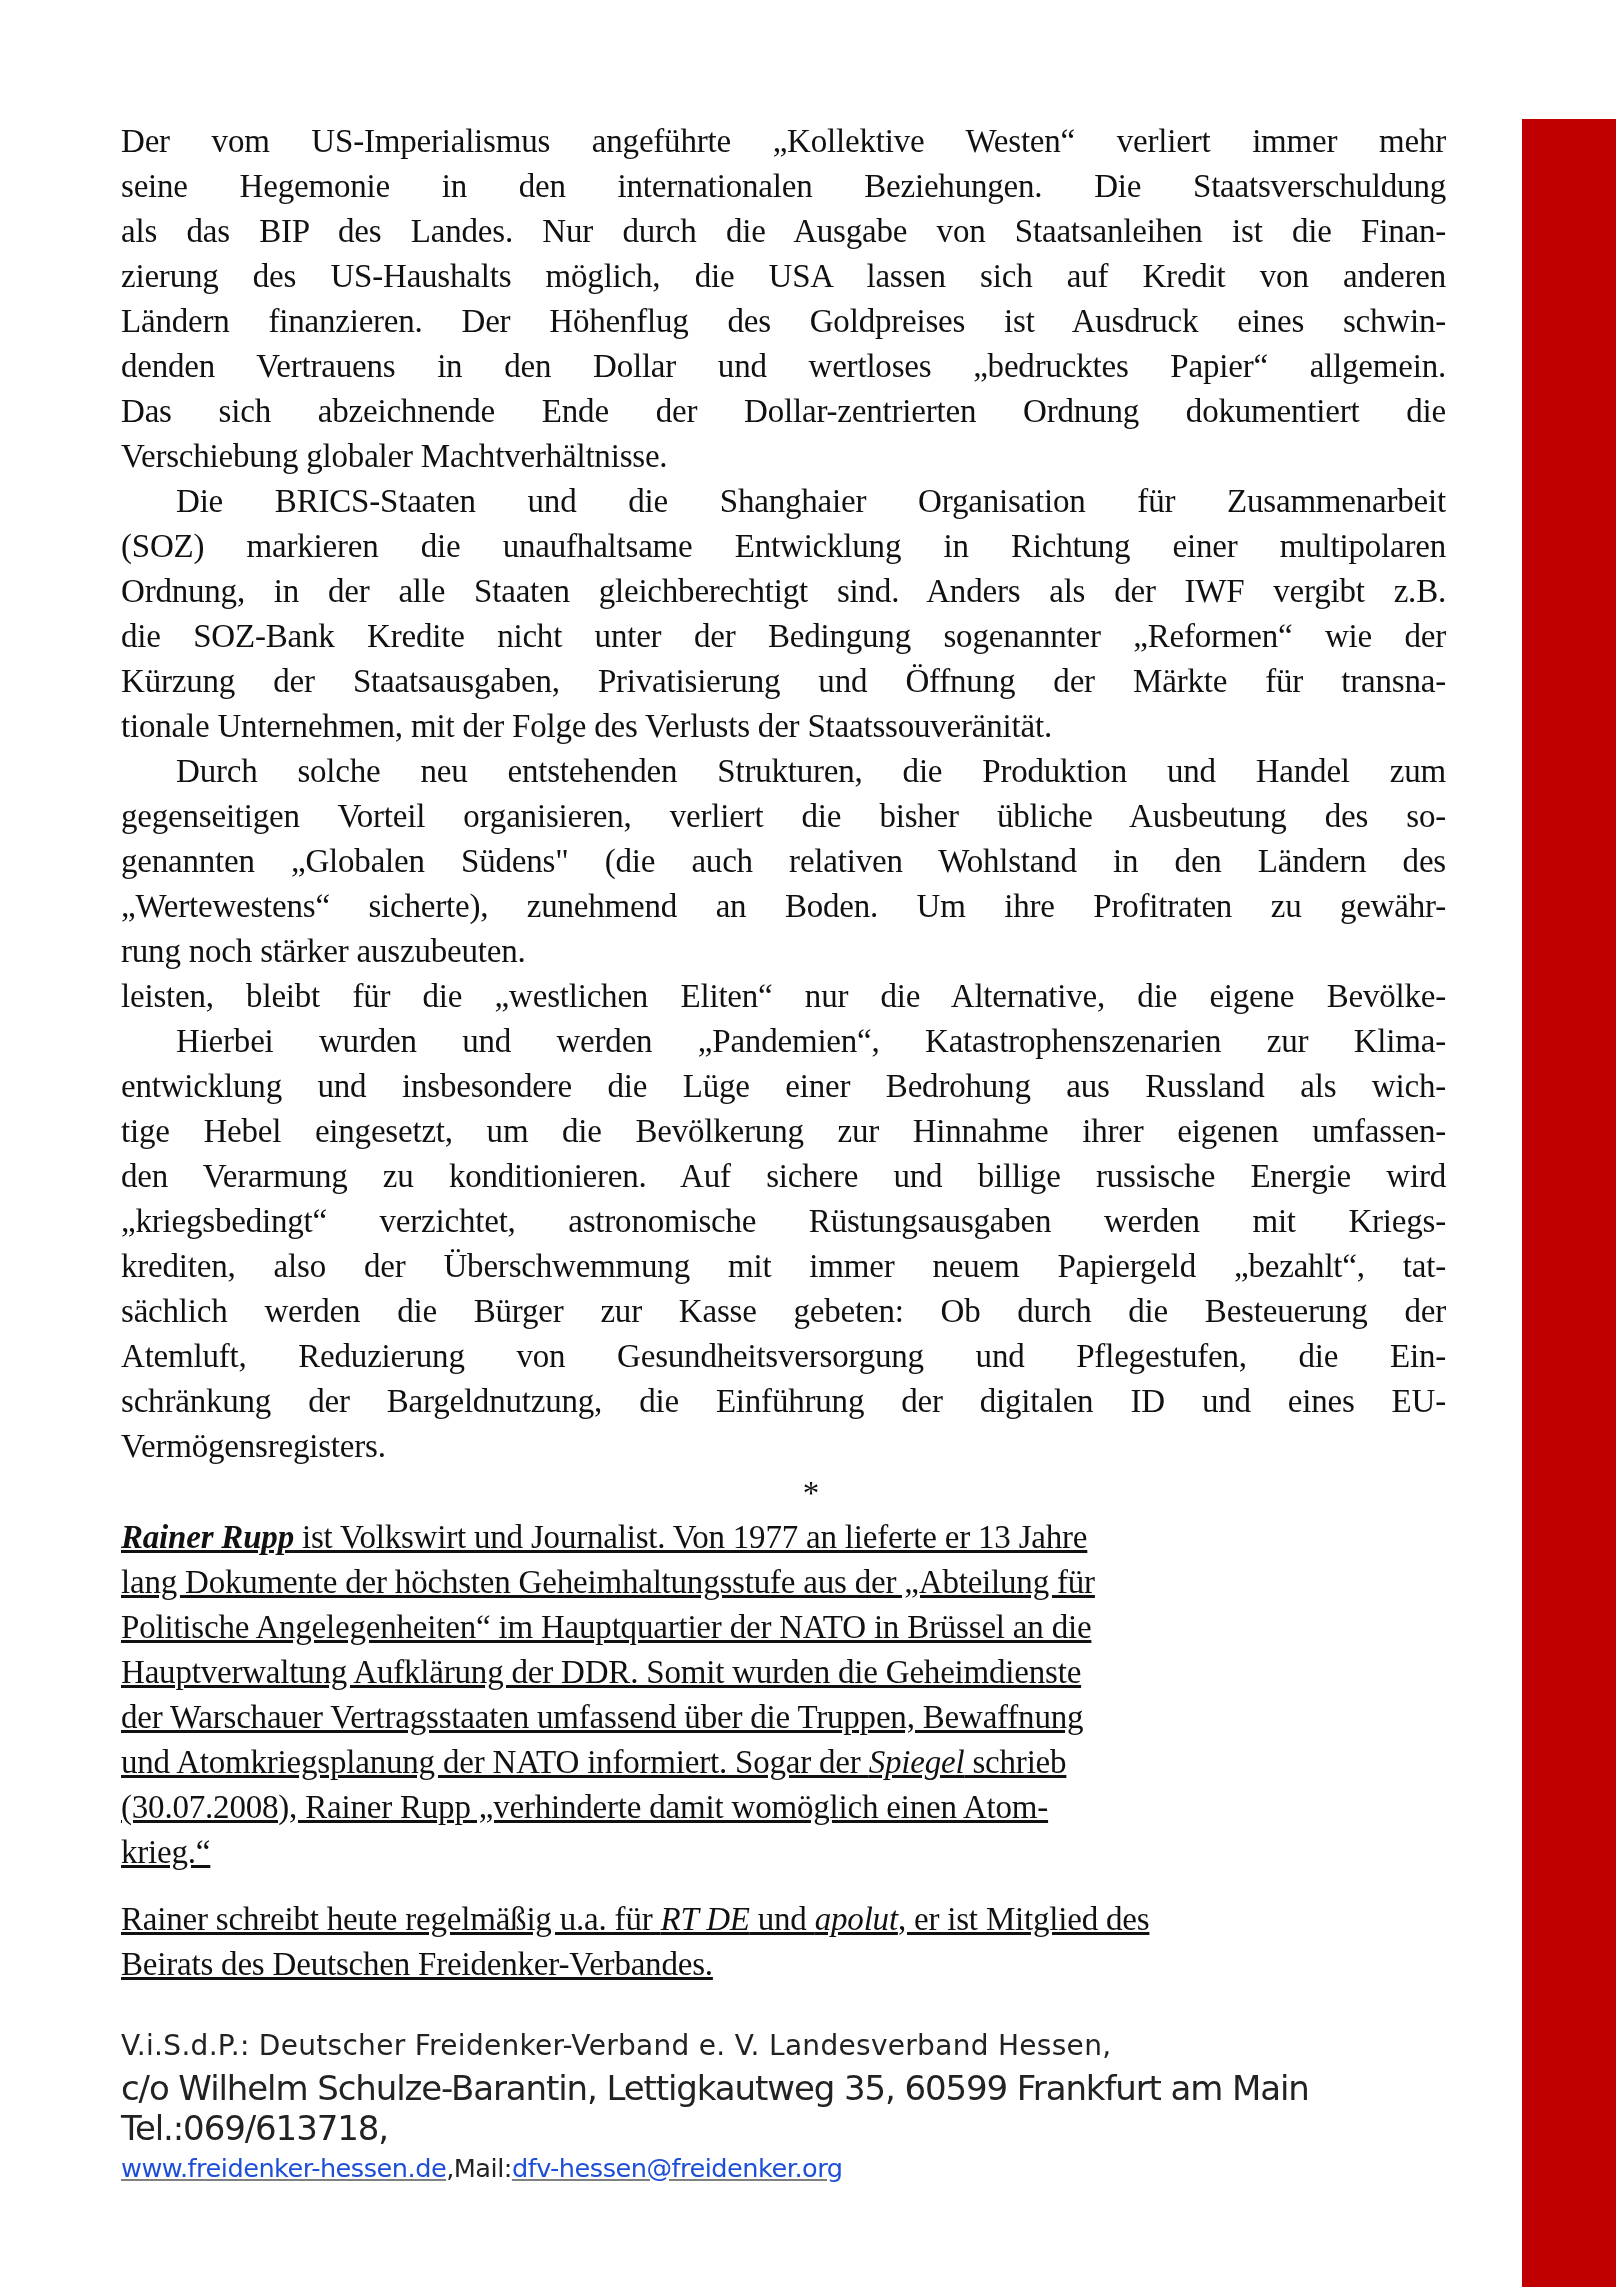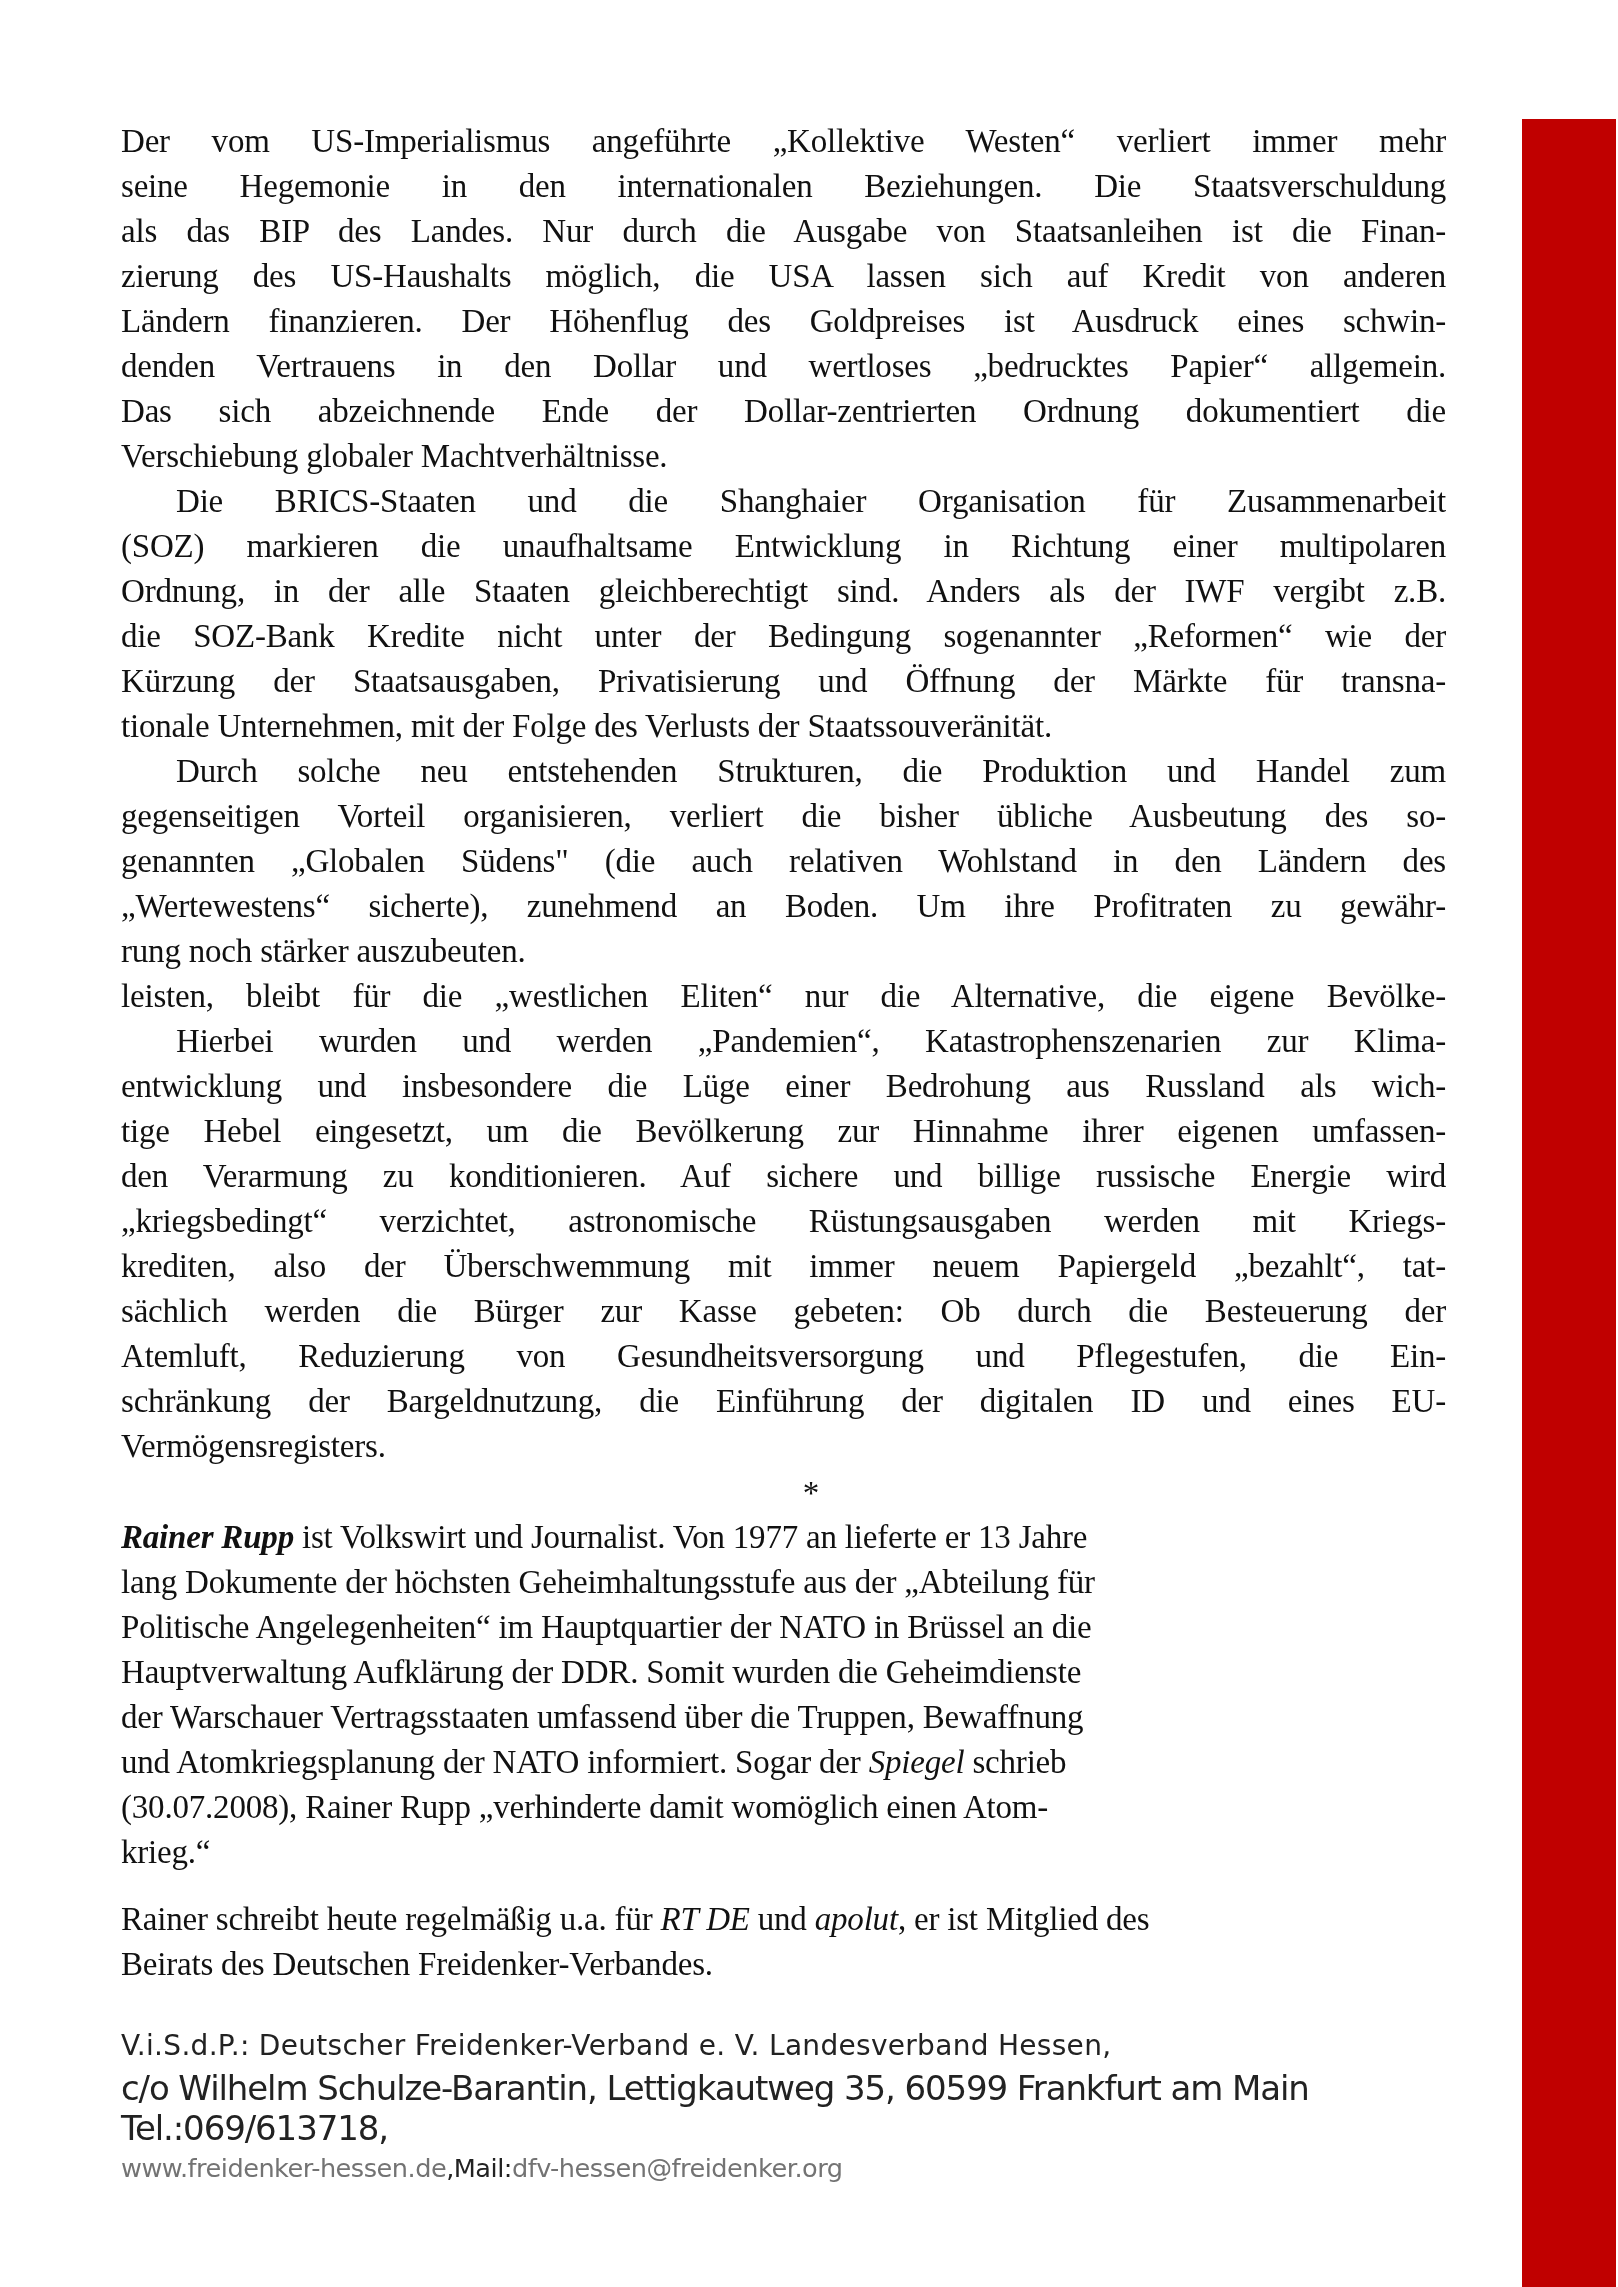--- a/index.html
+++ b/index.html
@@ -41,35 +41,37 @@
       text-align: center;
       width: 1380px;
       height: 44px;
       line-height: 44px;
       font-size: 33px;
       margin-top: 1.8px;
     }
     .bio {
       width: 1224px;
       margin: 0;
+      text-decoration: underline;
     }
     .bio .line { text-align-last: left; }
     .bio-name { font-weight: bold; font-style: italic; }
     .ital { font-style: italic; }
     .bio2 { margin-top: 22px; }
     .imprint {
       margin-top: 37px;
       font-family: "DejaVu Sans", "Liberation Sans", sans-serif;
       color: #222222;
     }
     .imprint .l1 { font-size: 28px; line-height: 44px; letter-spacing: 0.3px; }
     .imprint .l2 { font-size: 34px; line-height: 40px; letter-spacing: -1.1px; }
     .imprint .l3 { font-size: 25.6px; line-height: 40px; letter-spacing: -0.5px; }
     .imprint a {
-      color: #737373;
+      color: #1d4ed8;
+      text-decoration: underline;
       text-decoration-color: #808080;
     }
   </style>
 </head>
 <body>
 
 <div class="red-bar"></div>
 
 <div class="content">
   <div class="article">

